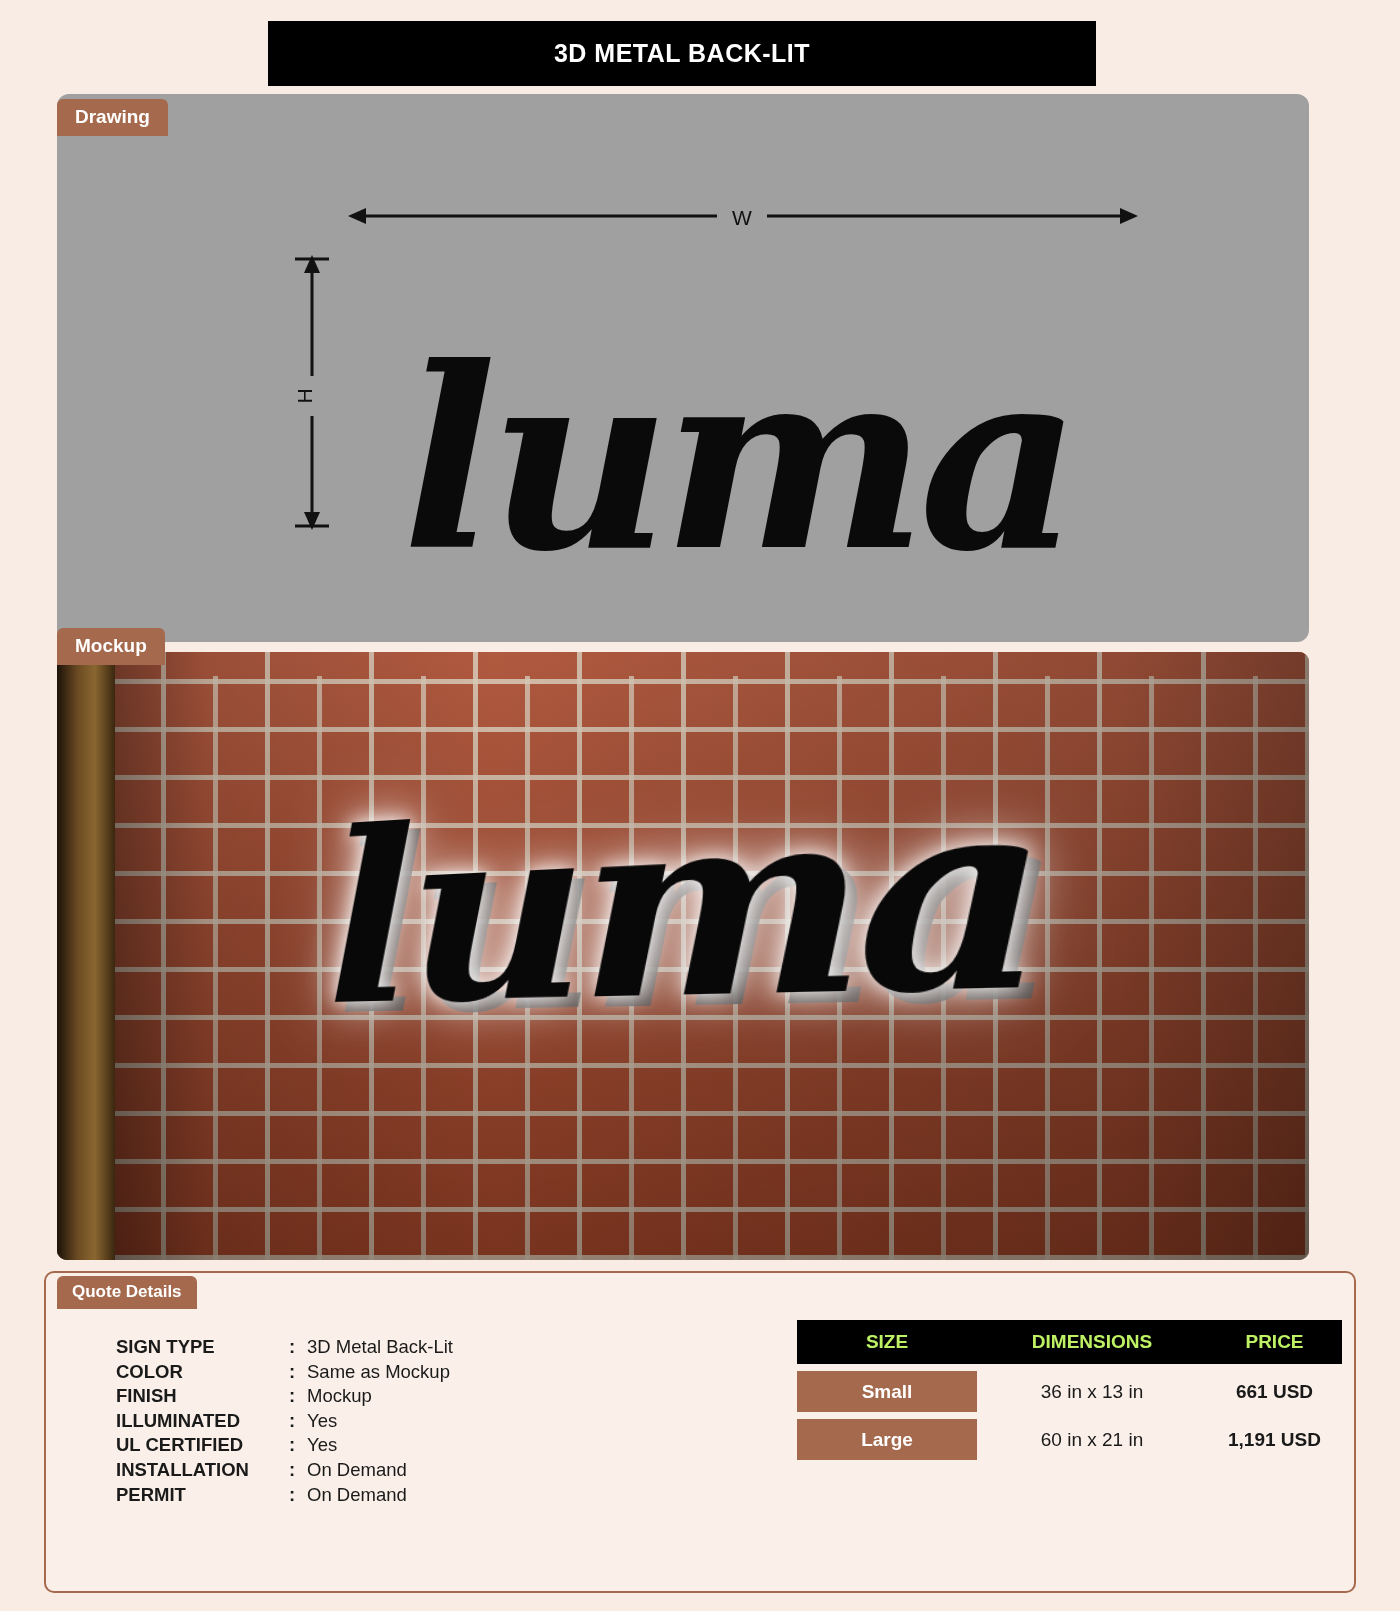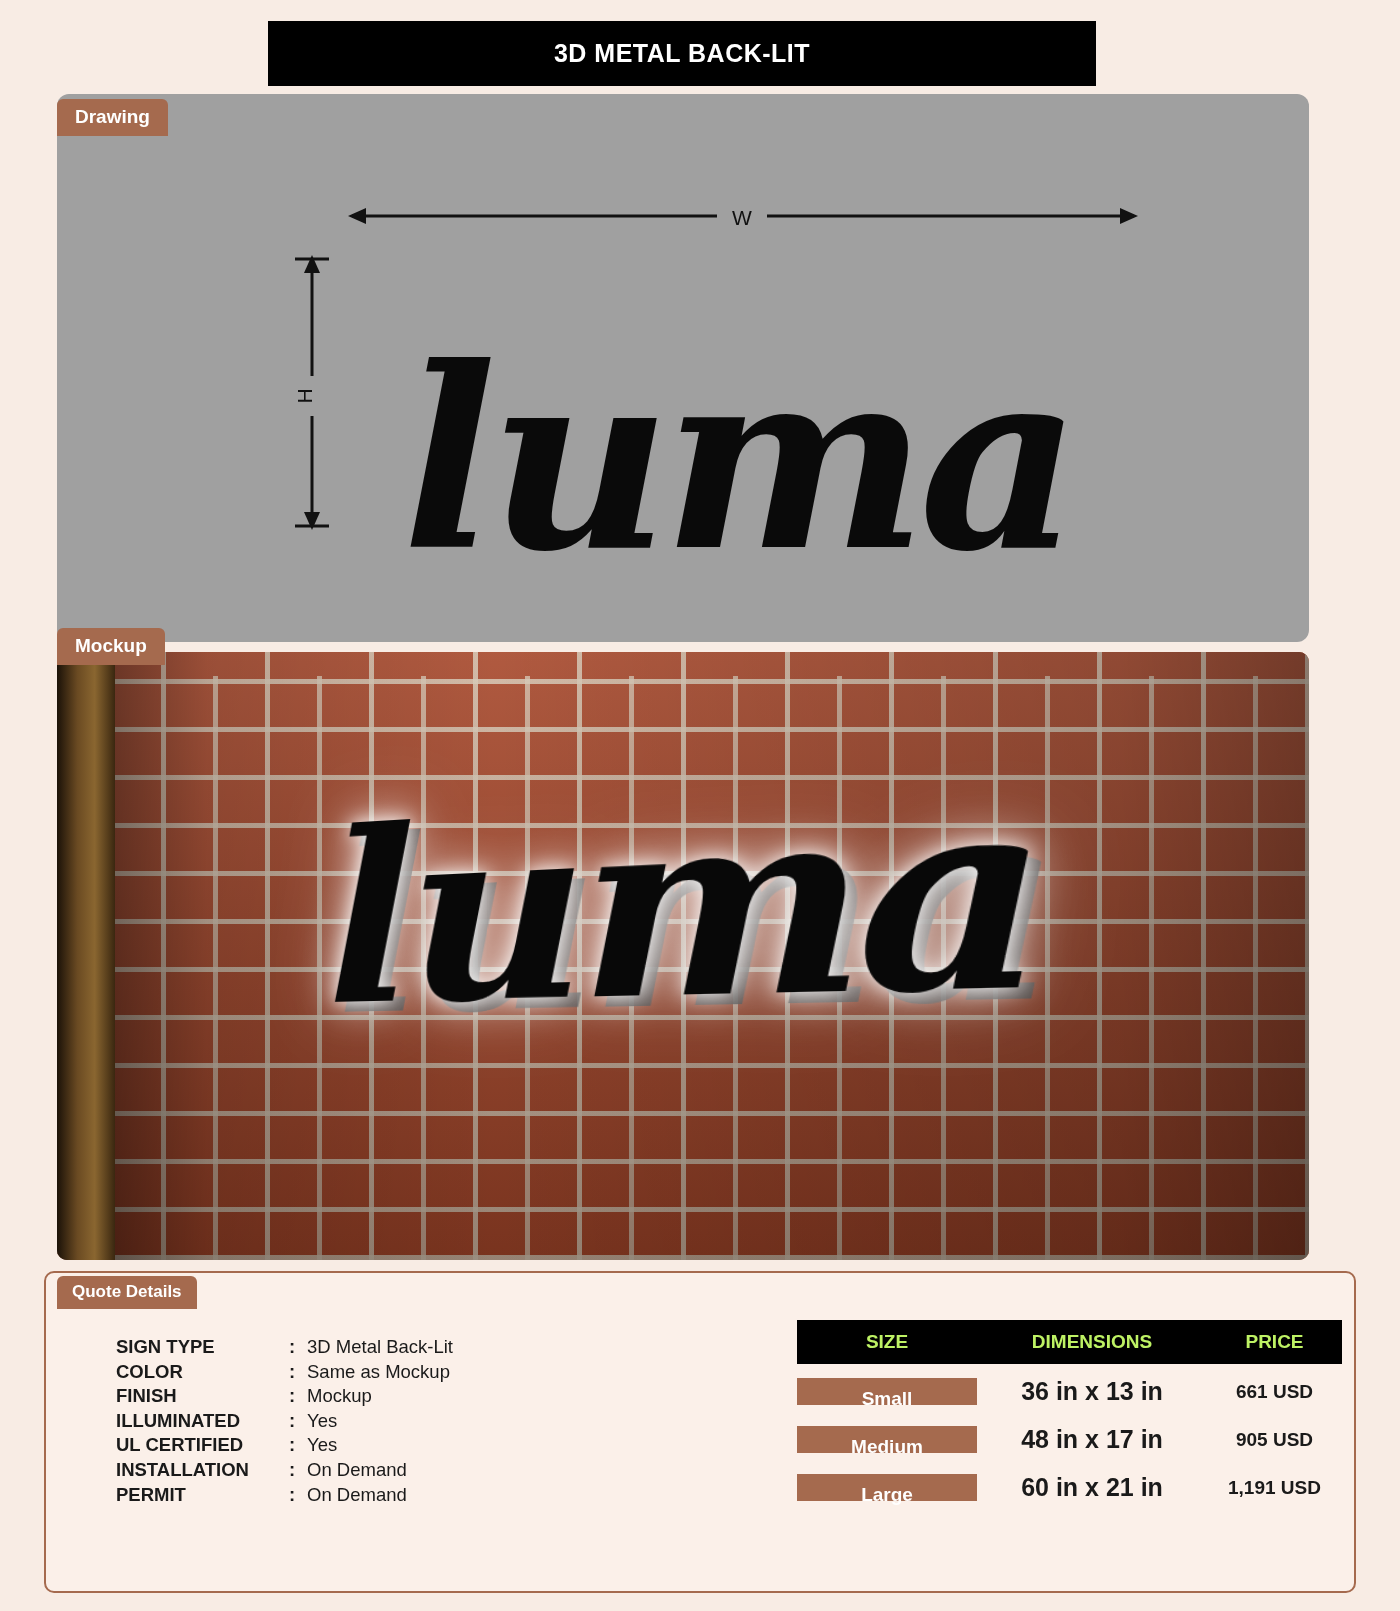--- a/index.html
+++ b/index.html
@@ -196,25 +196,25 @@
   .pt-row {
     display: flex;
     align-items: center;
     height: 41px;
     margin-top: 7px;
   }
   .pt-row .c1 {
     width: 180px; text-align: center;
     background: #a56a4e; color: #ffffff;
     font-weight: bold; font-size: 19px;
-    line-height: 41px; height: 27px;
+    line-height: 41px; height: 41px;
   }
   .pt-row .c2 {
     width: 230px; text-align: center;
-    color: #1a1a1a; font-weight: bold; font-size: 25px;
+    color: #1a1a1a; font-weight: normal; font-size: 19px;
   }
   .pt-row .c3 {
     width: 135px; text-align: center;
     color: #1a1a1a; font-weight: bold; font-size: 19px;
   }
 </style>
 </head>
 <body>
 
 <div class="page">
@@ -301,25 +301,20 @@
         <div class="c1">SIZE</div>
         <div class="c2">DIMENSIONS</div>
         <div class="c3">PRICE</div>
       </div>
       <div class="pt-row">
         <div class="c1">Small</div>
         <div class="c2">36 in x 13 in</div>
         <div class="c3">661 USD</div>
       </div>
       <div class="pt-row">
-        <div class="c1">Medium</div>
-        <div class="c2">48 in x 17 in</div>
-        <div class="c3">905 USD</div>
-      </div>
-      <div class="pt-row">
         <div class="c1">Large</div>
         <div class="c2">60 in x 21 in</div>
         <div class="c3">1,191 USD</div>
       </div>
     </div>
 
   </div>
 </div>
 
 </body></html>

